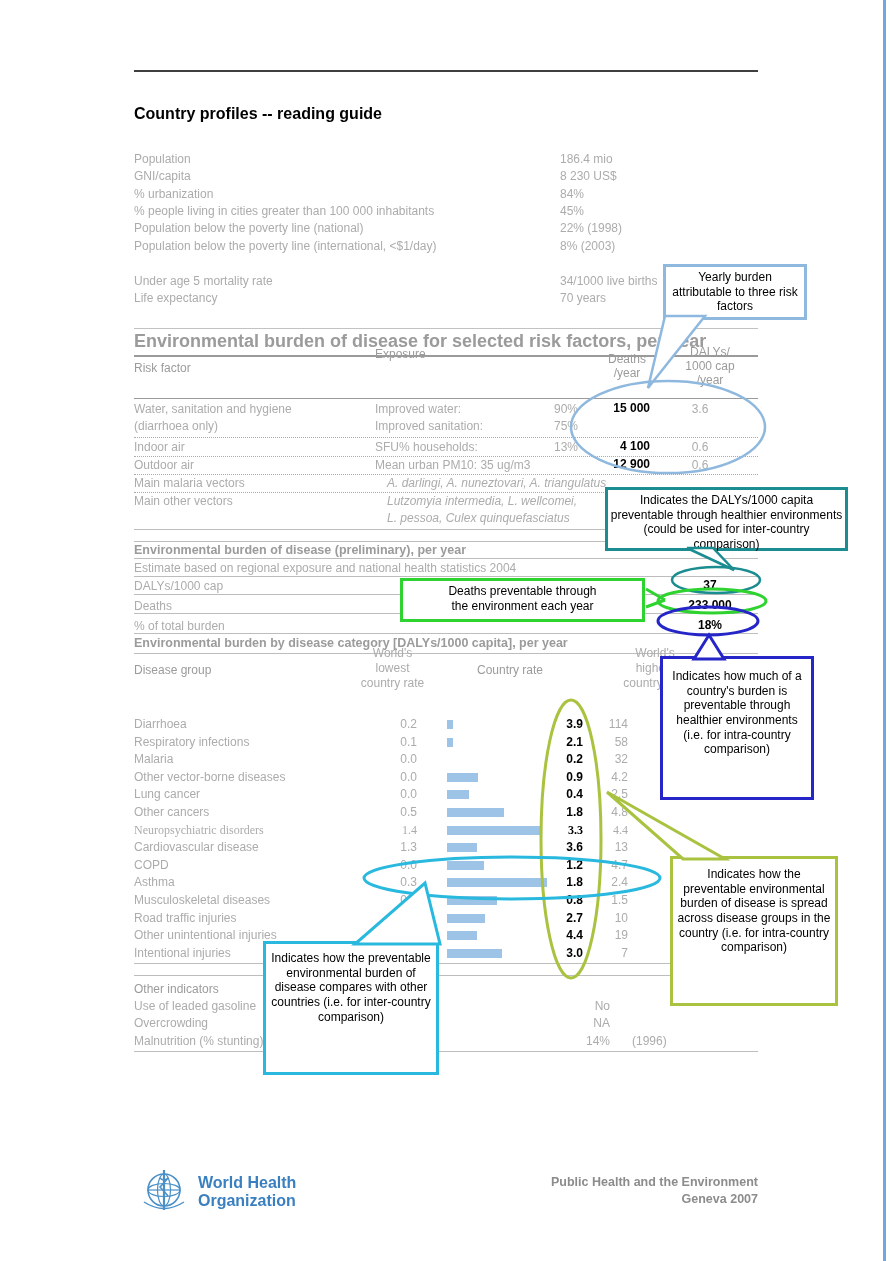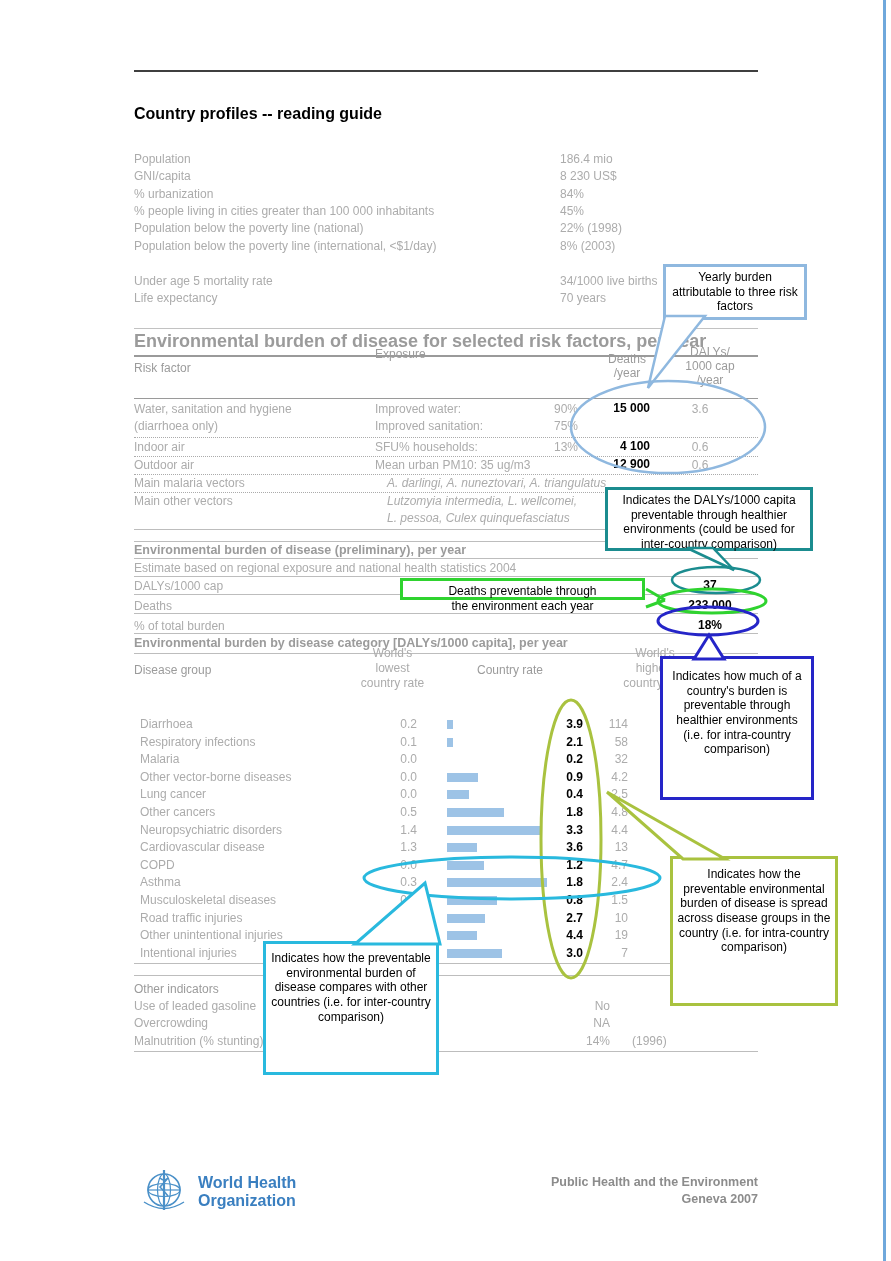--- a/index.html
+++ b/index.html
@@ -11,21 +11,21 @@
   .blkb{color:#000;font-weight:bold;font-size:12px;white-space:nowrap;}
   .it{font-style:italic;margin-left:12px;}
   .ctr{text-align:center;}
   .rt{text-align:right;}
   .hline{position:absolute;border-top:1px solid #BDBDBD;height:0;}
   .dotline{position:absolute;border-top:1px dotted #ABABAB;height:0;}
   .callout{position:absolute;background:#fff;border:3px solid #888;z-index:40;
            text-align:center;font-size:12px;color:#000;line-height:1.22;
            padding:3px 2px;box-sizing:border-box;}
   .drow{position:absolute;left:0;width:891px;height:18px;color:#ACACAC;font-size:12px;line-height:17px;}
-  .dname{position:absolute;left:140px;white-space:nowrap;text-align:center;}
+  .dname{position:absolute;left:134px;white-space:nowrap;text-align:center;}
   .dlow{position:absolute;left:370px;width:47px;text-align:right;}
   .dbar{position:absolute;left:447px;top:4px;height:9px;background:#9DC3E6;}
   .dcountry{position:absolute;left:535px;width:48px;text-align:right;color:#000;font-weight:bold;}
   .dhigh{position:absolute;left:580px;width:48px;text-align:right;}
   .demo-row{position:absolute;left:0;width:891px;height:18px;color:#ACACAC;font-size:12px;line-height:17px;}
   .demo-label{position:absolute;left:134px;white-space:nowrap;}
   .demo-value{position:absolute;left:560px;white-space:nowrap;}
   .ind-value{position:absolute;left:560px;width:50px;text-align:right;}
   .ind-note{position:absolute;left:632px;white-space:nowrap;}
   #overlay{position:absolute;left:0;top:0;z-index:50;pointer-events:none;}
@@ -200,21 +200,21 @@
         <span class="dcountry">0.4</span>
         <span class="dhigh">2.5</span>
       </div>
       <div class="drow" style="top: 804px;">
         <span class="dname">Other cancers</span>
         <span class="dlow">0.5</span>
         <span class="dbar" style="width: 57px; background: rgb(157, 195, 230);"></span>
         <span class="dcountry">1.8</span>
         <span class="dhigh">4.8</span>
       </div>
-      <div class="drow" style="top: 821.6px;">
+      <div class="drow" style="top: 821.6px; font-family: Liberation Serif, serif;">
         <span class="dname">Neuropsychiatric disorders</span>
         <span class="dlow">1.4</span>
         <span class="dbar" style="width: 95px; background: rgb(157, 195, 230);"></span>
         <span class="dcountry">3.3</span>
         <span class="dhigh">4.4</span>
       </div>
       <div class="drow" style="top: 839.2px;">
         <span class="dname">Cardiovascular disease</span>
         <span class="dlow">1.3</span>
         <span class="dbar" style="width: 30px; background: rgb(157, 195, 230);"></span>
@@ -280,23 +280,23 @@
       <div class="demo-row" style="top: 1032.6px;">
         <span class="demo-label">Malnutrition (% stunting)</span>
         <span class="ind-value">14%</span>
         <span class="ind-note">(1996)</span>
       </div>
     </div>
   <div class="hline" style="left:134px;top:1051px;width:624px;"></div>
 
   <div class="callout" style="left: 663px; top: 264px; width: 144px; height: 56px; border-color: rgb(143, 184, 223);">Yearly burden attributable to three risk factors</div>
 
-  <div class="callout" style="left: 605px; top: 487px; width: 208px; height: 64px; border-color: rgb(27, 140, 143);">Indicates the DALYs/1000 capita preventable through healthier environments (could be used for inter-country comparison)</div>
-
-  <div class="callout" style="left: 400px; top: 578px; width: 245px; height: 22px; border-color: rgb(47, 211, 47);">
+  <div class="callout" style="left: 605px; top: 487px; width: 243px; height: 64px; border-color: rgb(27, 140, 143);">Indicates the DALYs/1000 capita preventable through healthier environments (could be used for inter-country comparison)</div>
+
+  <div class="callout" style="left: 400px; top: 578px; width: 245px; height: 44px; border-color: rgb(47, 211, 47);">
     <div>Deaths preventable through</div>
     <div>the environment each year</div>
   </div>
 
   <div class="callout" style="left: 660px; top: 656px; width: 154px; height: 144px; padding-top: 10px; border-color: rgb(37, 37, 200);">Indicates how much of a country's burden is preventable through healthier environments (i.e. for intra-country comparison)</div>
 
   <div class="callout" style="left: 670px; top: 856px; width: 168px; height: 150px; padding-top: 8px; border-color: rgb(169, 194, 63);">Indicates how the preventable environmental burden of disease is spread across disease groups in the country (i.e. for intra-country comparison)</div>
 
   <div class="callout" style="left: 263px; top: 941px; width: 176px; height: 134px; padding-top: 7px; border-color: rgb(41, 185, 222);">Indicates how the preventable environmental burden of disease compares with other countries (i.e. for inter-country comparison)</div>
 

